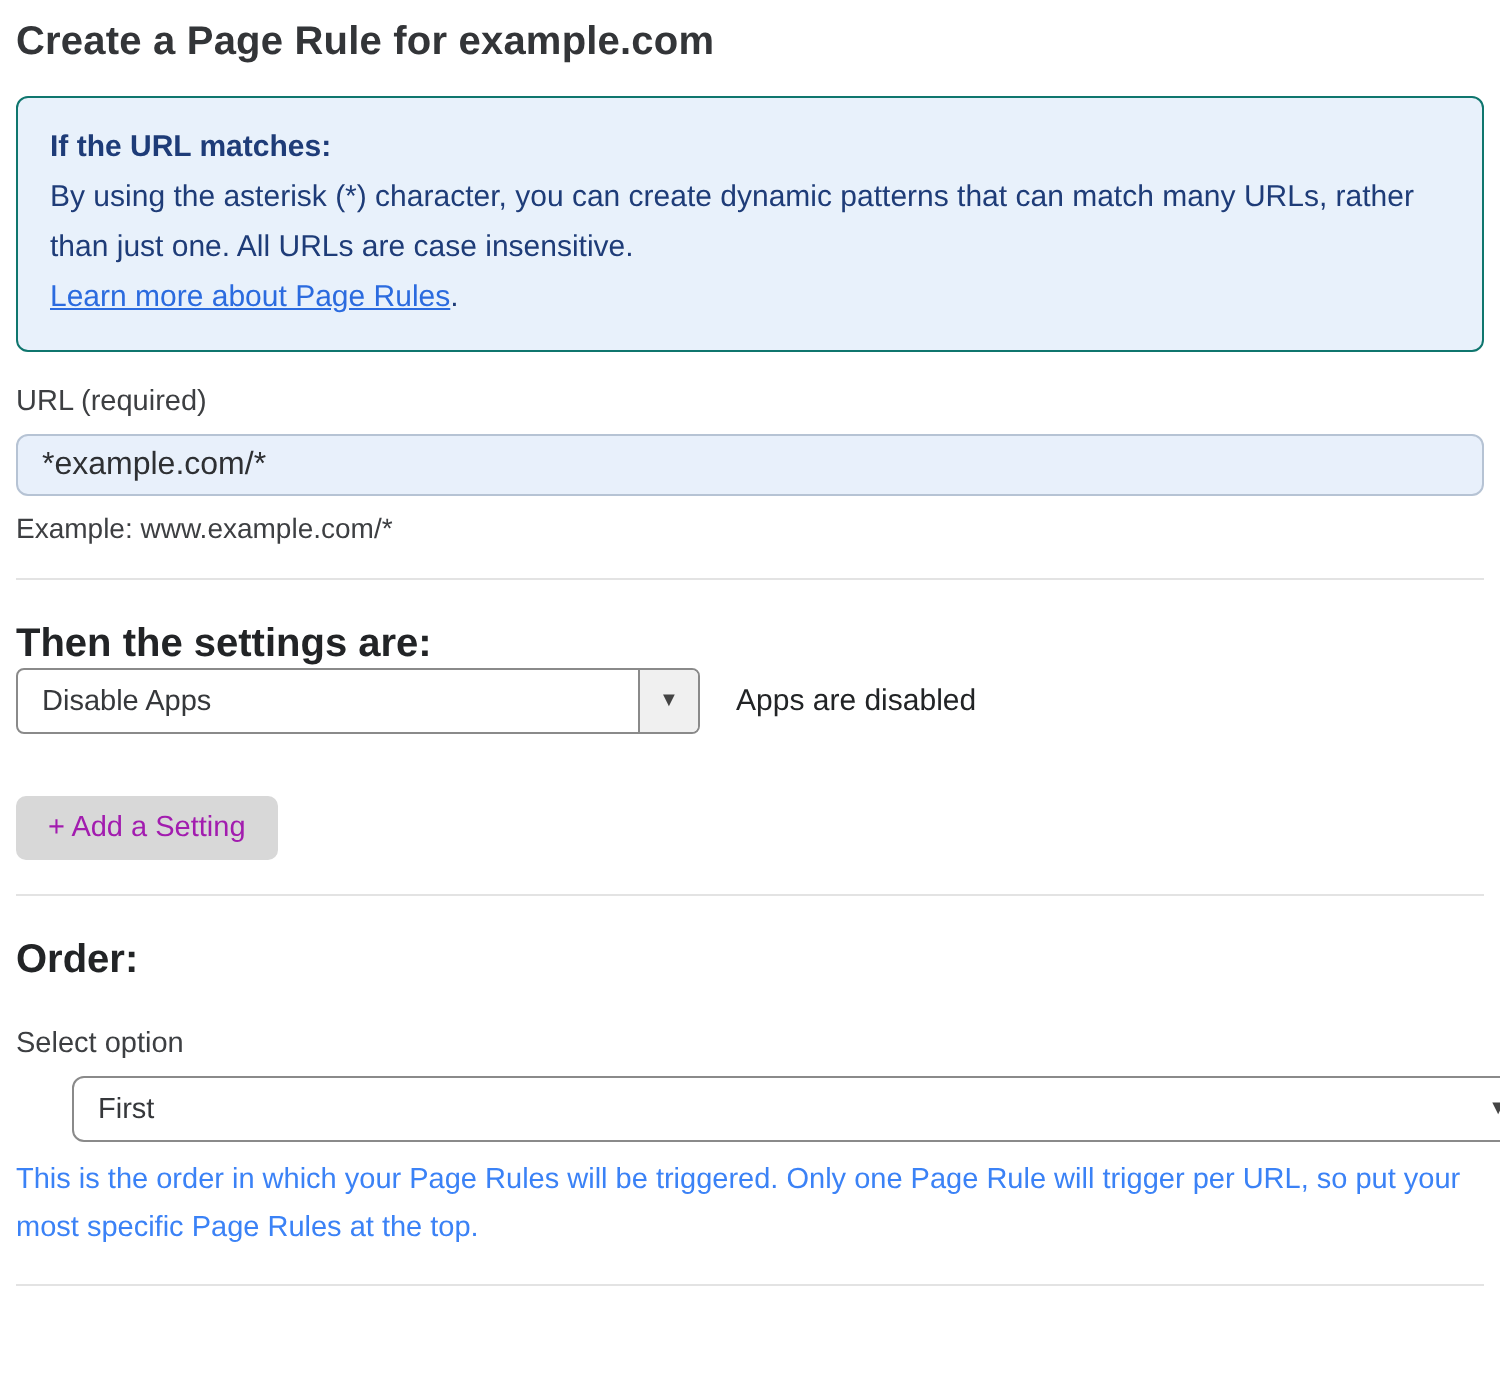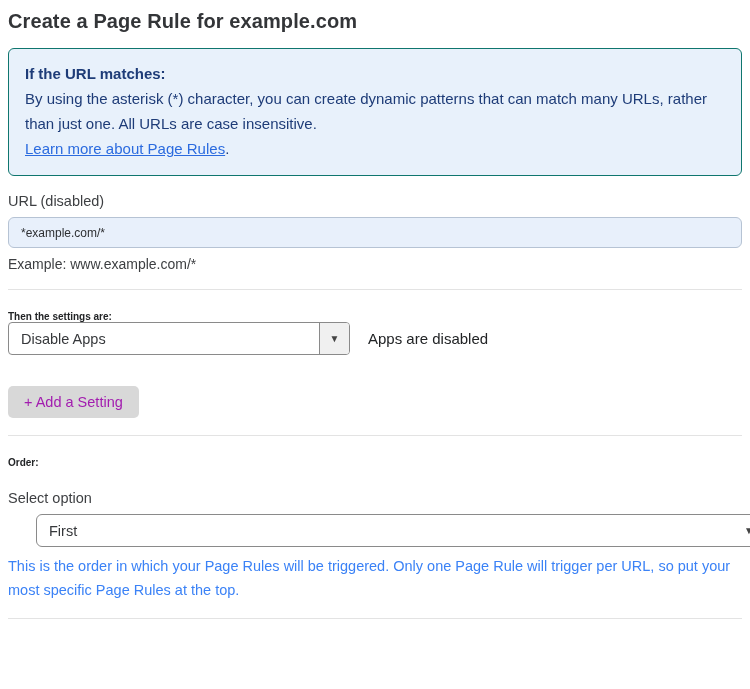--- a/index.html
+++ b/index.html
@@ -46,38 +46,38 @@
     margin-top: 17px;
     margin-bottom: 8px;
   }
   .url-input {
     width: 100%;
     height: 31px;
     background: #e8f0fb;
     border: 1px solid #b6c3d4;
     border-radius: 6px;
     font-family: "Liberation Sans", sans-serif;
-    font-size: 12px;
+    font-size: 16px;
     color: #2e3033;
     padding: 0 12px;
     outline: none;
     display: block;
   }
   .helper-text {
     font-size: 14px;
     color: #3d3f42;
     margin-top: 8px;
   }
   .divider {
     border: none;
     border-top: 1px solid #e3e3e3;
     margin-top: 17px;
   }
   .section-heading {
-    font-size: 10px;
+    font-size: 20px;
     font-weight: 700;
     color: #222426;
     margin-top: 21px;
   }
   .setting-row {
     display: flex;
     align-items: center;
   }
   .select-widget {
     display: flex;
@@ -158,21 +158,21 @@
 <div class="container">
 
   <h1 class="page-title">Create a Page Rule for example.com</h1>
 
   <div class="info-box">
     <div class="info-heading">If the URL matches:</div>
     <div class="info-body">By using the asterisk (*) character, you can create dynamic patterns that can match many URLs, rather than just one. All URLs are case insensitive.</div>
     <div class="info-link-line"><a class="info-link">Learn more about Page Rules</a><span>.</span></div>
   </div>
 
-  <div class="field-label">URL (disabled)</div>
+  <div class="field-label">URL (required)</div>
   <input class="url-input" type="text" value="*example.com/*" style="">
   <div class="helper-text">Example: www.example.com/*</div>
 
   <hr class="divider">
 
   <div class="section-heading">Then the settings are:</div>
 
 
   <div class="setting-row">
     <div class="select-widget setting-select">

